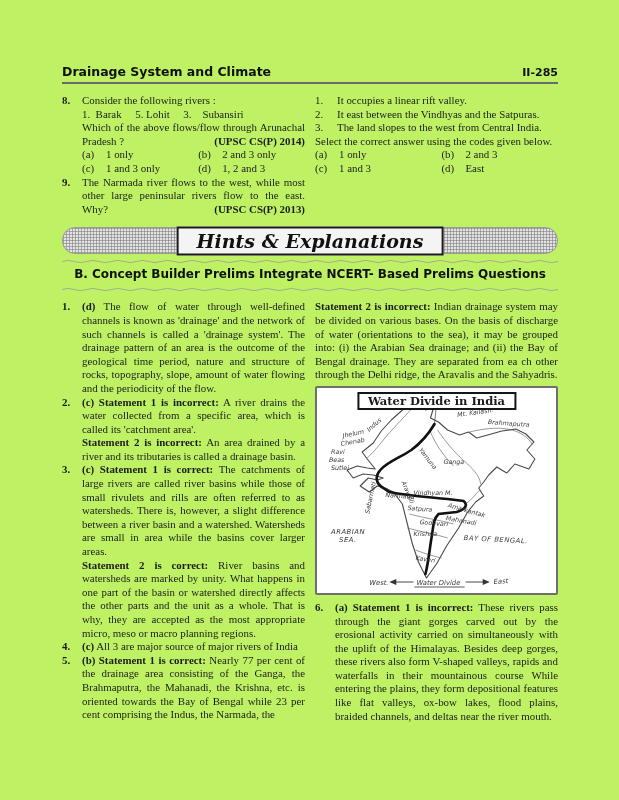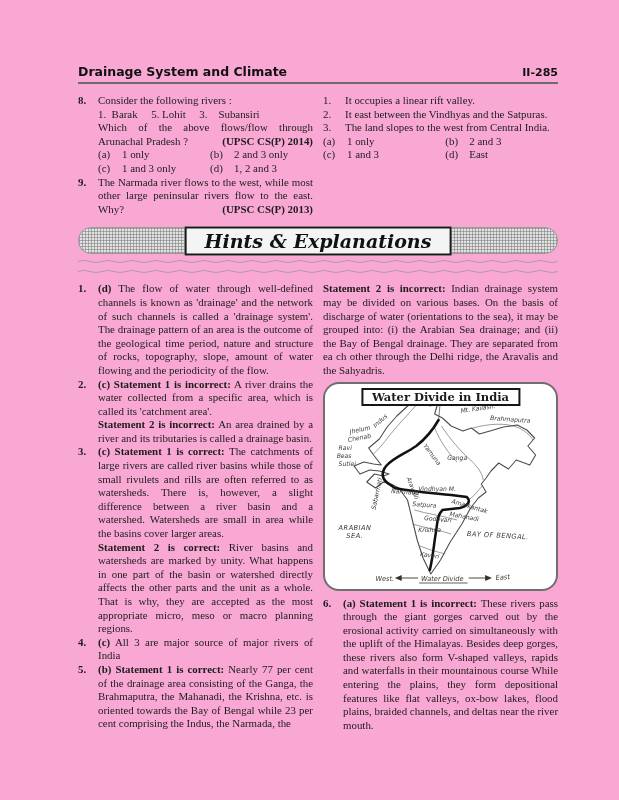--- a/index.html
+++ b/index.html
@@ -1,21 +1,21 @@
 <!DOCTYPE html>
 <html><head>
 <meta charset="utf-8">
 <style>
   * { margin:0; padding:0; box-sizing:border-box; }
   html,body { background:#ffffff; }
   .page {
     position:relative;
     width:619px; height:800px;
-    background:#f9a8d4;
-    padding:64px 61px 0 78px;
+    background:#bef264;
+    padding:64px 61px 0 62px;
     font-family:"Liberation Serif", serif;
     color:#1c1c1c;
     overflow:hidden;
   }
   
   .hdr {
     display:flex; justify-content:space-between; align-items:flex-end;
     border-bottom:2px solid #6b6b6b; padding-bottom:3px;
     font-family:"DejaVu Sans", sans-serif;
   }
@@ -61,21 +61,21 @@
   
   .ecols { display:flex; gap:10px; margin-top:8px; }
   .exp { display:flex; }
   .exp .n { width:20px; flex:0 0 20px; font-weight:bold; }
   .exp .b { flex:1; min-width:0; }
   .exp p, .cont p { text-align:justify; }
   b.lead { font-weight:bold; }
   
   .mapbox {
     position:relative; width:100%; height:209px;
-    border:2px solid #6f6f6f; border-radius:16px;
+    border:2px solid #6f6f6f; border-radius:2px;
     margin:4px 0 6px 0; background:#fff;
   }
   .map-title {
     position:absolute; left:50%; top:4px; transform:translateX(-50%);
     border:2px solid #151515; background:#fff;
     font-family:"DejaVu Serif", serif; font-weight:bold; font-size:11.5px;
     line-height:14px; padding:0 9px; white-space:nowrap; z-index:2;
   }
   .mapbox svg { position:absolute; inset:0; width:100%; height:100%; }
   .hand { font-family:"DejaVu Sans", sans-serif; font-style:italic; fill:#3a3a3a; }
@@ -132,20 +132,21 @@
         <span class="b">It occupies a linear rift valley.</span>
       </div>
       <div class="sitem">
         <span class="n">2.</span>
         <span class="b">It east between the Vindhyas and the Satpuras.</span>
       </div>
       <div class="sitem">
         <span class="n">3.</span>
         <span class="b">The land slopes to the west from Central India.</span>
       </div>
+      <p>Select the correct answer using the codes given below.</p>
       <div class="opts">
         <span class="opt">
             <span class="ol">(a)</span>
             <span>1 only</span>
           </span>
         <span class="opt">
             <span class="ol">(b)</span>
             <span>2 and 3</span>
           </span>
         <span class="opt">
@@ -159,20 +160,21 @@
       </div>
     </div>
   </div>
 
   <div class="banner">
     <span class="banner-label">Hints &amp; Explanations</span>
   </div>
   <svg class="wave" viewBox="0 0 100 4" preserveAspectRatio="none">
       <path d="M0 2 Q1.25 0.2 2.5 2 T5 2 T7.5 2 T10 2 T12.5 2 T15 2 T17.5 2 T20 2 T22.5 2 T25 2 T27.5 2 T30 2 T32.5 2 T35 2 T37.5 2 T40 2 T42.5 2 T45 2 T47.5 2 T50 2 T52.5 2 T55 2 T57.5 2 T60 2 T62.5 2 T65 2 T67.5 2 T70 2 T72.5 2 T75 2 T77.5 2 T80 2 T82.5 2 T85 2 T87.5 2 T90 2 T92.5 2 T95 2 T97.5 2 T100 2" stroke="#9a9a9a" stroke-width="0.8" fill="none" vector-effect="non-scaling-stroke"></path>
     </svg>
+  <div class="subtitle">B. Concept Builder Prelims Integrate NCERT- Based Prelims Questions</div>
   <svg class="wave" viewBox="0 0 100 4" preserveAspectRatio="none">
       <path d="M0 2 Q1.25 0.2 2.5 2 T5 2 T7.5 2 T10 2 T12.5 2 T15 2 T17.5 2 T20 2 T22.5 2 T25 2 T27.5 2 T30 2 T32.5 2 T35 2 T37.5 2 T40 2 T42.5 2 T45 2 T47.5 2 T50 2 T52.5 2 T55 2 T57.5 2 T60 2 T62.5 2 T65 2 T67.5 2 T70 2 T72.5 2 T75 2 T77.5 2 T80 2 T82.5 2 T85 2 T87.5 2 T90 2 T92.5 2 T95 2 T97.5 2 T100 2" stroke="#9a9a9a" stroke-width="0.8" fill="none" vector-effect="non-scaling-stroke"></path>
     </svg>
 
   <div class="ecols">
     <div class="col">
 
       <div class="exp">
         <span class="n">1.</span>
         <div class="b">

